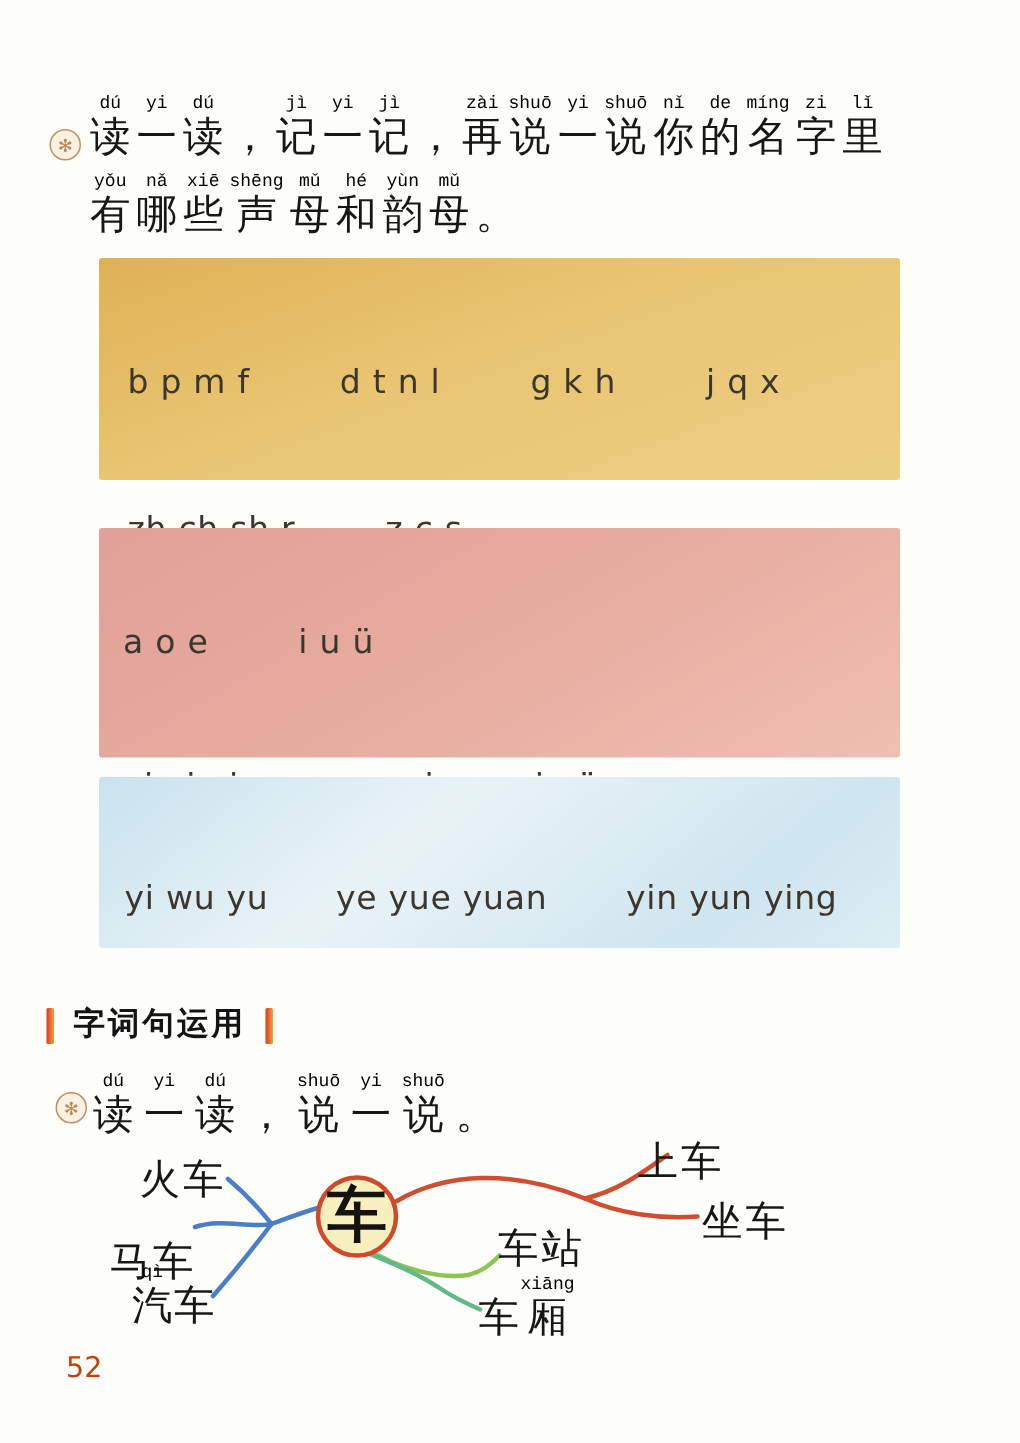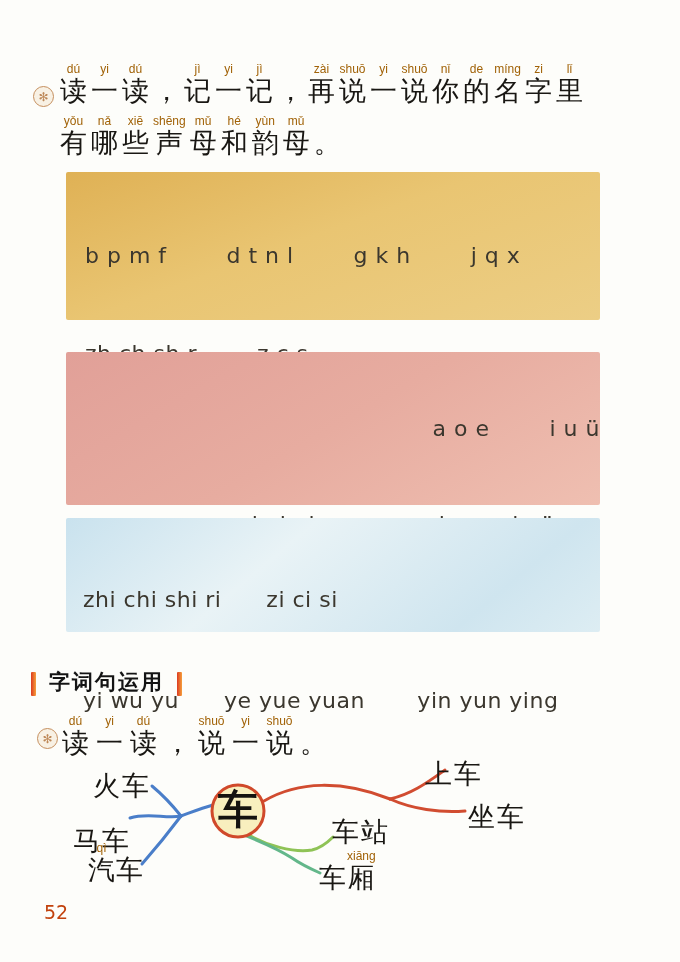--- a/index.html
+++ b/index.html
@@ -10,41 +10,41 @@
   .page { position:absolute; inset:0; background:#fdfdfa; }
 
   
   .bullet { position:absolute; width:21px; height:21px; border:1.6px solid #c58f5e;
             border-radius:50%; background:#f8f1e4; color:#bd8756;
             display:flex; align-items:center; justify-content:center;
             font-size:12px; font-family:"DejaVu Sans", sans-serif; }
 
   
   .rc { display:inline-flex; flex-direction:column; align-items:center; }
-  .py { font-family:Liberation Sans, sans-serif; font-size:12px; line-height:14px;
-        color:#a16207; white-space:nowrap; letter-spacing:0; }
+  .py { font-family:Liberation Mono, monospace; font-size:12px; line-height:14px;
+        color:#000000; white-space:nowrap; letter-spacing:0; }
   .hz { font-family:"Liberation Serif", serif; font-size:27px; line-height:31px;
         color:#191713; }
   .ruby-line { display:block; white-space:nowrap; height:49px; margin-bottom:3px; }
   .q1 { position:absolute; left:60px; top:59px; }
   .q1 .rc { margin-right:4px; }
   .q2 { position:absolute; left:62px; top:711px; }
   .q2 .rc { margin-right:7px; }
 
   
   .pbox { position:absolute; left:66px; width:534px; border-radius:2px;
           color:#3b372e; font-family:"DejaVu Sans", sans-serif; font-size:22px;
           white-space:pre; letter-spacing:0.5px; }
   .pbox .row { display:block; }
   .box-initials { top:172px; height:148px; padding:10px 0 0 19px;
       background:linear-gradient(160deg,#dfb155 0%, #e9c572 45%, #ecce85 100%); }
   .box-initials .row { line-height:48px; }
   .box-finals { top:352px; height:153px; padding:4px 0 0 16px;
       background:linear-gradient(150deg,#e1a098 0%, #e7aca0 50%, #efbfb1 100%); }
-  .box-finals .row { line-height:46px;text-align:right; }
+  .box-finals .row { line-height:46px; }
   .box-syllables { top:518px; height:114px; padding:6px 0 0 17px;
       background:linear-gradient(140deg,#c9e2ee 0%, #e9f3f6 38%, #cfe5ef 78%, #ddedf3 100%); }
   .box-syllables .row { line-height:51px; }
 
   
   .section-header { position:absolute; left:31px; top:668px; display:flex;
                     align-items:flex-end; gap:13px; }
   .bar { width:5px; height:24px; border-radius:1px;
          background:linear-gradient(90deg,#dc3a20,#f59f3b); }
   .section-title { font-family:"Liberation Sans", sans-serif; font-weight:bold;
@@ -159,21 +159,20 @@
     <span class="row">y w</span>
   </div>
 
   <div class="pbox box-finals">
     <span class="row">a o e        i u ü</span>
     <span class="row">ai ei ui       ao ou iu       ie üe er</span>
     <span class="row">an en in un ün       ang eng ing ong</span>
   </div>
 
   <div class="pbox box-syllables">
-    <span class="row">zhi chi shi ri      zi ci si</span>
     <span class="row">yi wu yu      ye yue yuan       yin yun ying</span>
   </div>
 
   <div class="section-header">
     <span class="bar"></span>
     <span class="section-title">字词句运用</span>
     <span class="bar"></span>
   </div>
 
   <span class="bullet" style="left:37px; top:728px;">✻</span>
@@ -228,21 +227,21 @@
     <div class="mm-label" style="left:53px;  top:20px;">火车</div>
     <div class="mm-label" style="left:33px;  top:55px;margin-top:20px;">马车</div>
     <div class="mm-ruby" style="left:48px;  top:86px;"><span class="rc">
           <span class="py">qì</span>
           <span class="hz">汽</span>
         </span><span class="rc">
           <span class="py">&nbsp;</span>
           <span class="hz">车</span>
         </span></div>
     <div class="mm-label" style="left:385px; top:8px;">上车</div>
-    <div class="mm-label" style="left:428px; top:51px;">坐车</div>
+    <div class="mm-label" style="left:428px; top:51px;font-family:Liberation Mono, monospace;">坐车</div>
     <div class="mm-label" style="left:292px; top:66px;">车站</div>
     <div class="mm-ruby" style="left:279px; top:94px;"><span class="rc">
           <span class="py">&nbsp;</span>
           <span class="hz">车</span>
         </span><span class="rc">
           <span class="py">xiāng</span>
           <span class="hz">厢</span>
         </span></div>
   </div>
 

